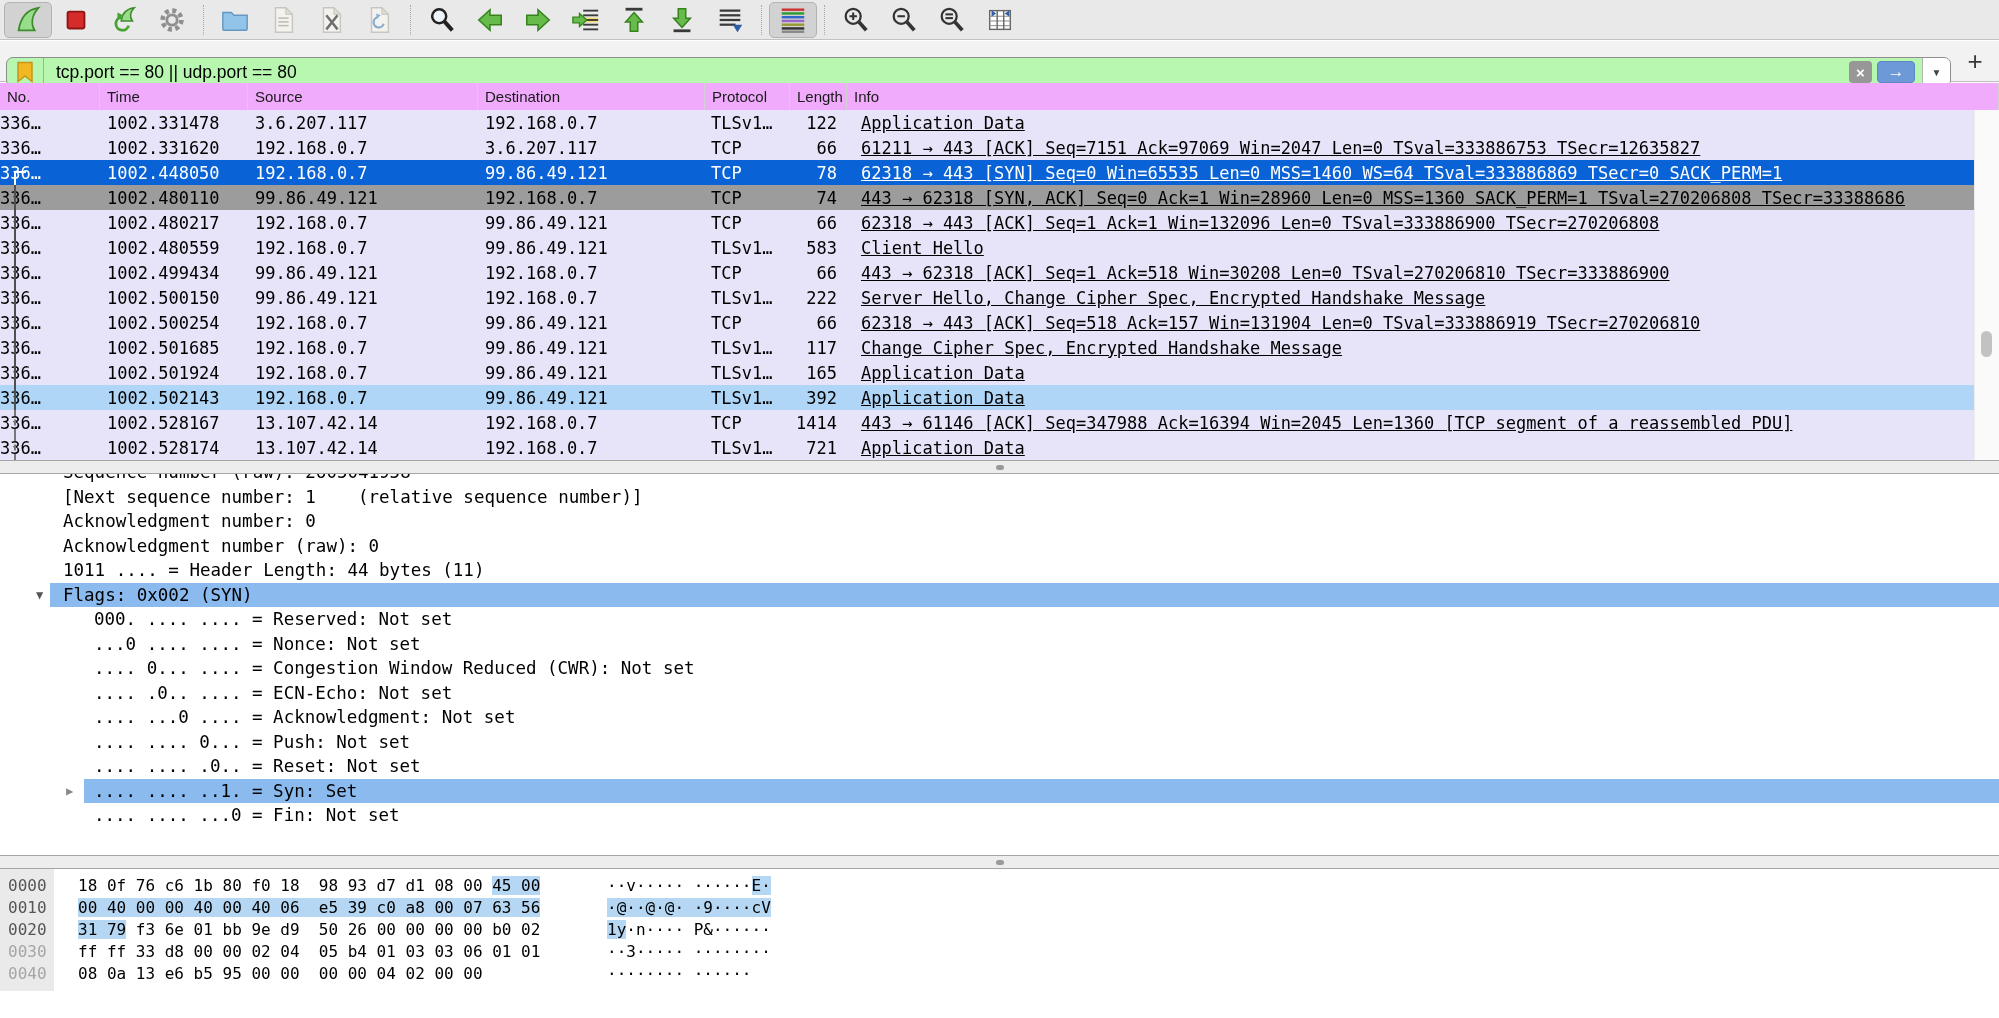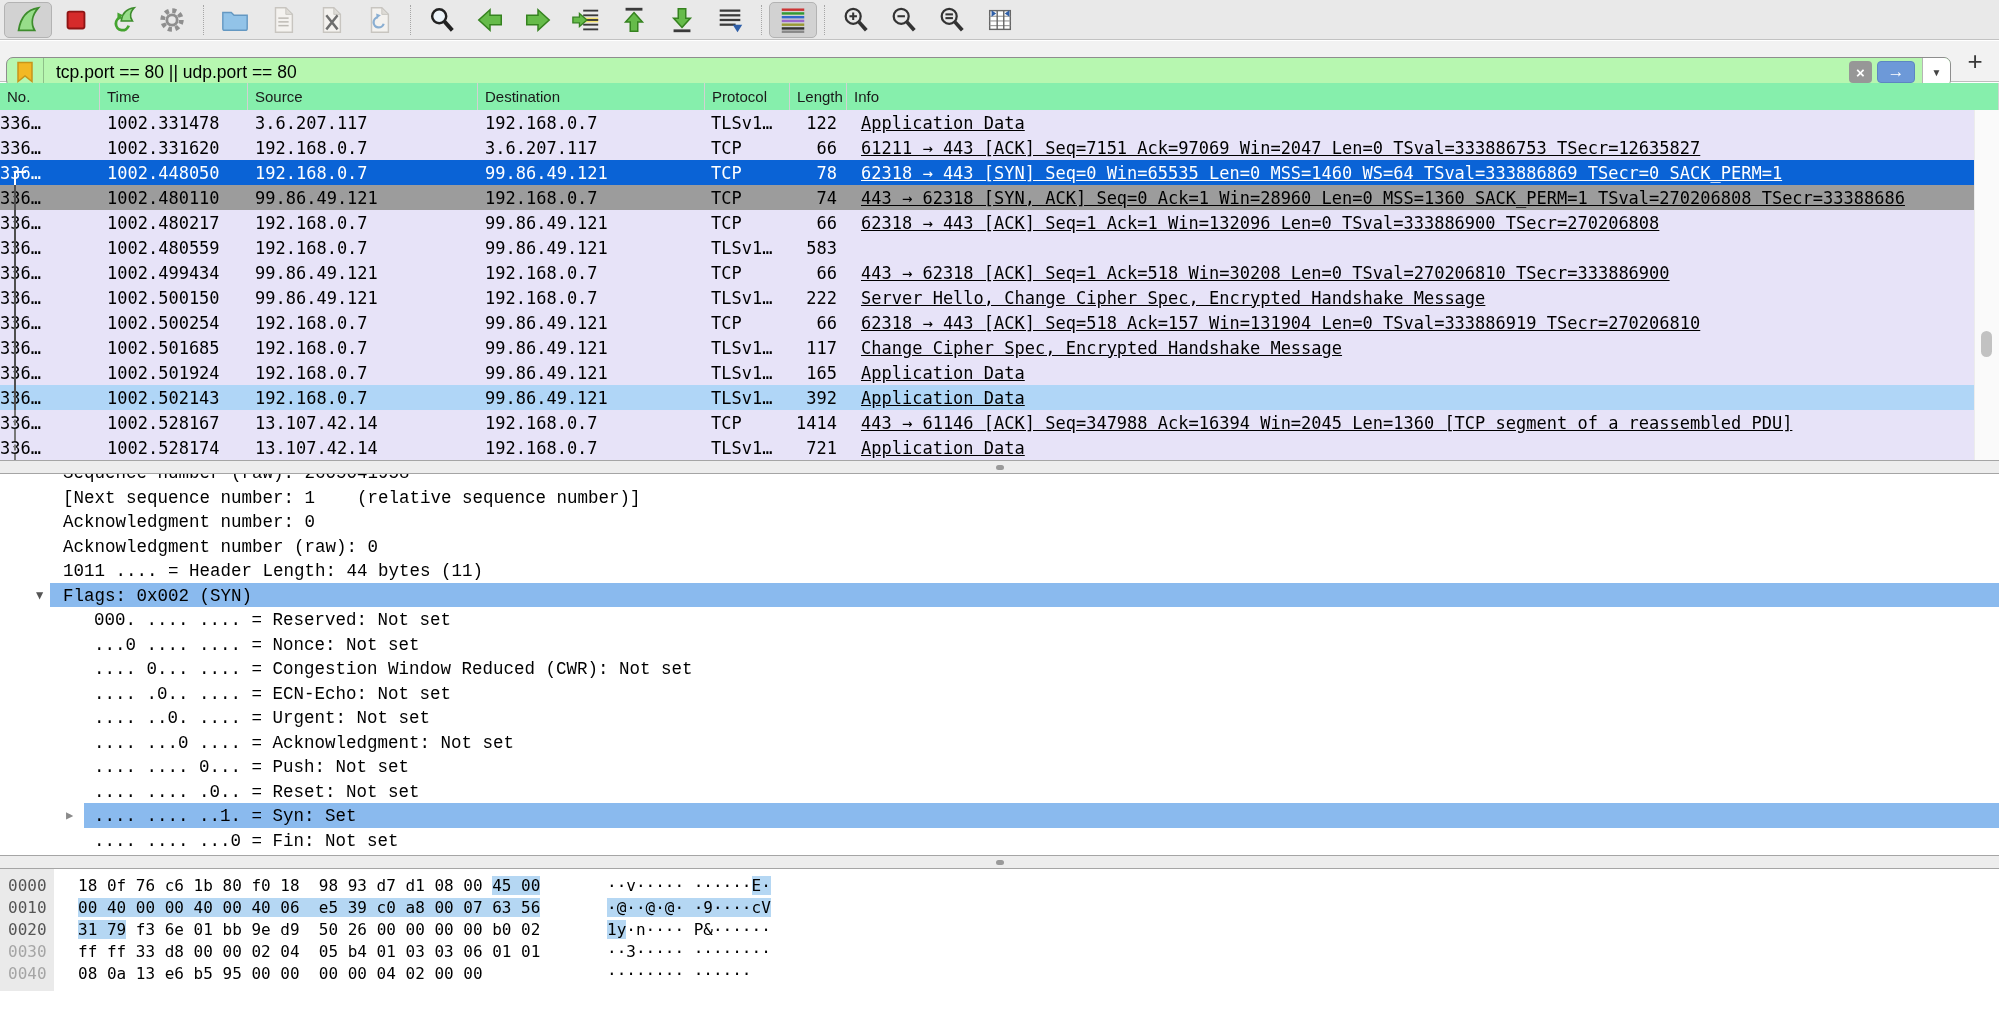--- a/index.html
+++ b/index.html
@@ -25,21 +25,21 @@
           justify-content:center;font-size:15px;font-weight:bold;margin-right:5px;flex:none;}
   .fapply{width:38px;height:22px;background:#6d99d8;border:1px solid #5d86c2;border-radius:4px;color:#fff;display:flex;
           align-items:center;justify-content:center;font-size:17px;font-weight:bold;margin-right:7px;flex:none;box-sizing:border-box;}
   .fcaret{width:27px;align-self:stretch;background:#fff;border-left:1px solid #b5b5b5;display:flex;align-items:center;
           justify-content:center;font-size:10px;color:#444;flex:none;}
   .fadd{position:absolute;right:8px;top:4px;width:32px;height:32px;display:flex;align-items:center;justify-content:center;
         font-size:26px;color:#3a3a3a;}
 
   
   .packet-list{position:absolute;top:83px;left:0;right:0;height:377px;overflow:hidden;}
-  .plist-header{height:45px;display:flex;background:#86efac;border-bottom:1px solid #cfcfcf;box-sizing:border-box;}
+  .plist-header{height:45px;display:flex;background:#f0abfc;border-bottom:1px solid #cfcfcf;box-sizing:border-box;}
   .hcell{font-size:15px;color:#1a1a1a;padding:5px 0 0 7px;border-right:1px solid #d2d2d2;box-sizing:border-box;
          overflow:hidden;white-space:nowrap;flex:none;}
   .c0{width:100px}.c1{width:148px}.c2{width:230px}.c3{width:227px}.c4{width:85px}.c5{width:57px}
   .hcell.c6,.pcell.c6{flex:1;min-width:0;}
   .plist-body{position:absolute;top:27px;left:0;width:1975px;bottom:0;overflow:hidden;}
   .prow{height:25px;display:flex;align-items:center;font-family:"DejaVu Sans Mono",monospace;font-size:17px;
         background:#e7e3f8;position:relative;white-space:nowrap;}
   .prow.selected{background:#0a63d6;color:#fff;}
   .prow.gray{background:#9c9c9c;color:#000;}
   .prow.lightblue{background:#b0d6f7;color:#000;}
@@ -63,21 +63,21 @@
   .sdot{position:absolute;left:calc(50% - 4px);top:4px;width:8px;height:5px;background:#9a9a9a;border-radius:3px;}
 
   
   .details{position:absolute;top:474px;height:381px;left:0;right:0;background:#fff;overflow:hidden;
            font-family:"DejaVu Sans Mono",monospace;font-size:17.5px;}
   .dline{height:24.5px;line-height:24.5px;position:relative;white-space:pre;}
   .dline.cut{margin-top:-14px;}
   .darrow{position:absolute;font-size:12px;color:#555;top:0;}
   .i1 .dtext{margin-left:63px;}  .i1 .darrow{left:36px;}
   .i2 .dtext{margin-left:94px;}  .i2 .darrow{left:66px;color:#8a8a8a;}
-  .dtext{display:inline-block;white-space:pre;font-family:Liberation Mono, monospace;}
+  .dtext{display:inline-block;white-space:pre;}
   .dline.hl1{background:linear-gradient(to right,#fff 50px,#8abaee 50px);}
   .dline.hl2{background:linear-gradient(to right,#fff 84px,#8abaee 84px);}
 
   
   .hexpane{position:absolute;top:869px;left:0;right:0;bottom:0;background:#fff;
            font-family:"DejaVu Sans Mono",monospace;font-size:16px;}
   .hgutter{position:absolute;left:0;top:0;width:54px;height:122px;background:#eaeaea;}
   .hexrows{position:relative;padding-top:6px;}
   .hxrow{height:22px;line-height:22px;position:relative;white-space:pre;}
   .hoff{position:absolute;left:8px;color:#555;}
@@ -332,20 +332,21 @@
           <div class="pcell c6">62318 → 443 [ACK] Seq=1 Ack=1 Win=132096 Len=0 TSval=333886900 TSecr=270206808</div>
         </div>
         <div class="prow">
           <div class="marker line"></div>
           <div class="pcell c0">336…</div>
           <div class="pcell c1">1002.480559</div>
           <div class="pcell c2">192.168.0.7</div>
           <div class="pcell c3">99.86.49.121</div>
           <div class="pcell c4">TLSv1…</div>
           <div class="pcell c5">583</div>
+          <div class="pcell c6">Client Hello</div>
         </div>
         <div class="prow">
           <div class="marker line"></div>
           <div class="pcell c0">336…</div>
           <div class="pcell c1">1002.499434</div>
           <div class="pcell c2">99.86.49.121</div>
           <div class="pcell c3">192.168.0.7</div>
           <div class="pcell c4">TCP</div>
           <div class="pcell c5">66</div>
           <div class="pcell c6">443 → 62318 [ACK] Seq=1 Ack=518 Win=30208 Len=0 TSval=270206810 TSecr=333886900</div>
@@ -434,21 +435,20 @@
       <div class="dline i1 cut"><span class="dtext">Sequence number (raw): 2605041958</span></div>
       <div class="dline i1"><span class="dtext">[Next sequence number: 1    (relative sequence number)]</span></div>
       <div class="dline i1"><span class="dtext">Acknowledgment number: 0</span></div>
       <div class="dline i1"><span class="dtext">Acknowledgment number (raw): 0</span></div>
       <div class="dline i1"><span class="dtext">1011 .... = Header Length: 44 bytes (11)</span></div>
       <div class="dline i1 hl1"><span class="darrow">▼</span><span class="dtext">Flags: 0x002 (SYN)</span></div>
       <div class="dline i2"><span class="dtext">000. .... .... = Reserved: Not set</span></div>
       <div class="dline i2"><span class="dtext">...0 .... .... = Nonce: Not set</span></div>
       <div class="dline i2"><span class="dtext">.... 0... .... = Congestion Window Reduced (CWR): Not set</span></div>
       <div class="dline i2"><span class="dtext">.... .0.. .... = ECN-Echo: Not set</span></div>
-      <div class="dline i2"><span class="dtext">.... ..0. .... = Urgent: Not set</span></div>
       <div class="dline i2"><span class="dtext">.... ...0 .... = Acknowledgment: Not set</span></div>
       <div class="dline i2"><span class="dtext">.... .... 0... = Push: Not set</span></div>
       <div class="dline i2"><span class="dtext">.... .... .0.. = Reset: Not set</span></div>
       <div class="dline i2 hl2"><span class="darrow">▶</span><span class="dtext">.... .... ..1. = Syn: Set</span></div>
       <div class="dline i2"><span class="dtext">.... .... ...0 = Fin: Not set</span></div>
     </div>
 
   <div class="splitter" id="split2">
       <div class="sdot"></div>
     </div>

